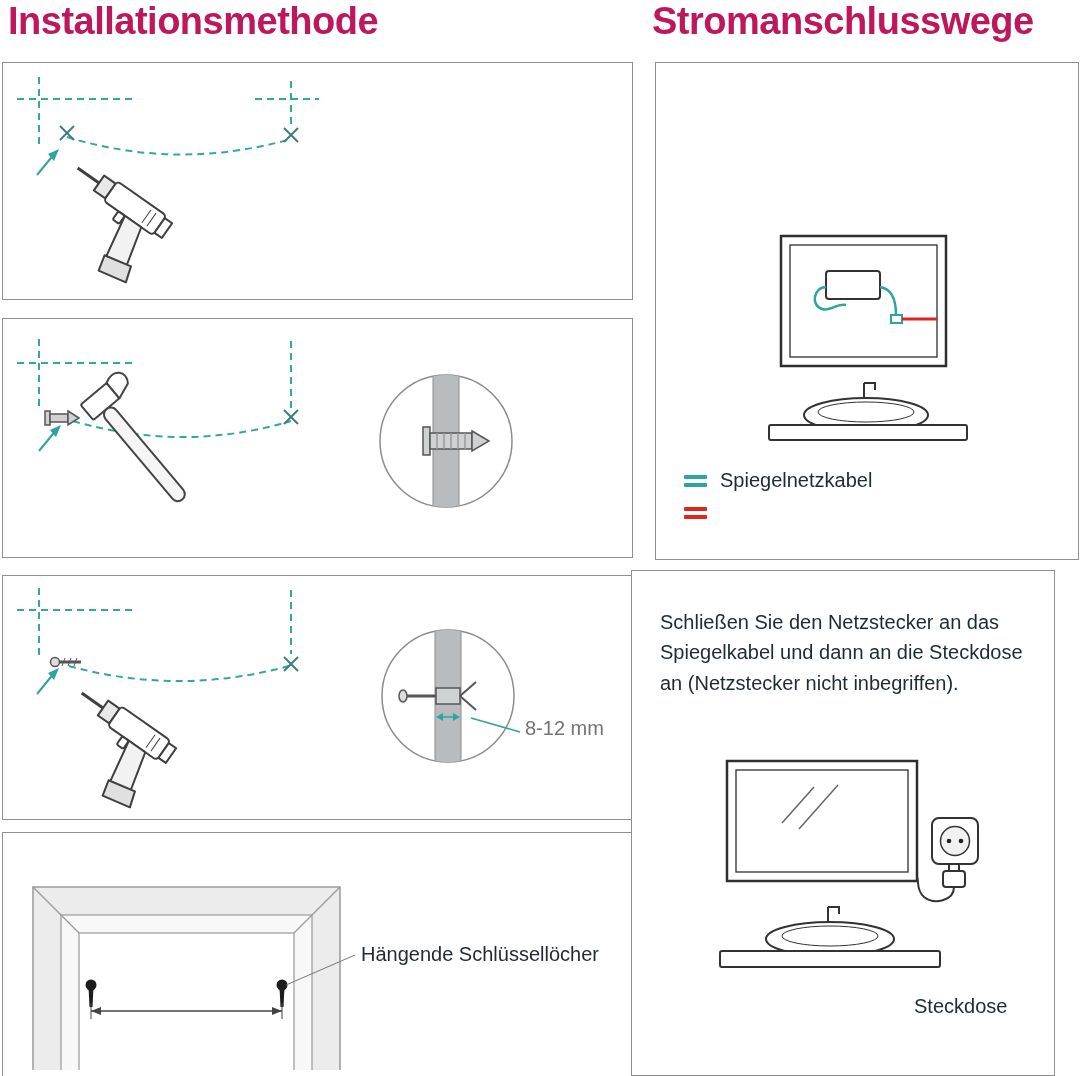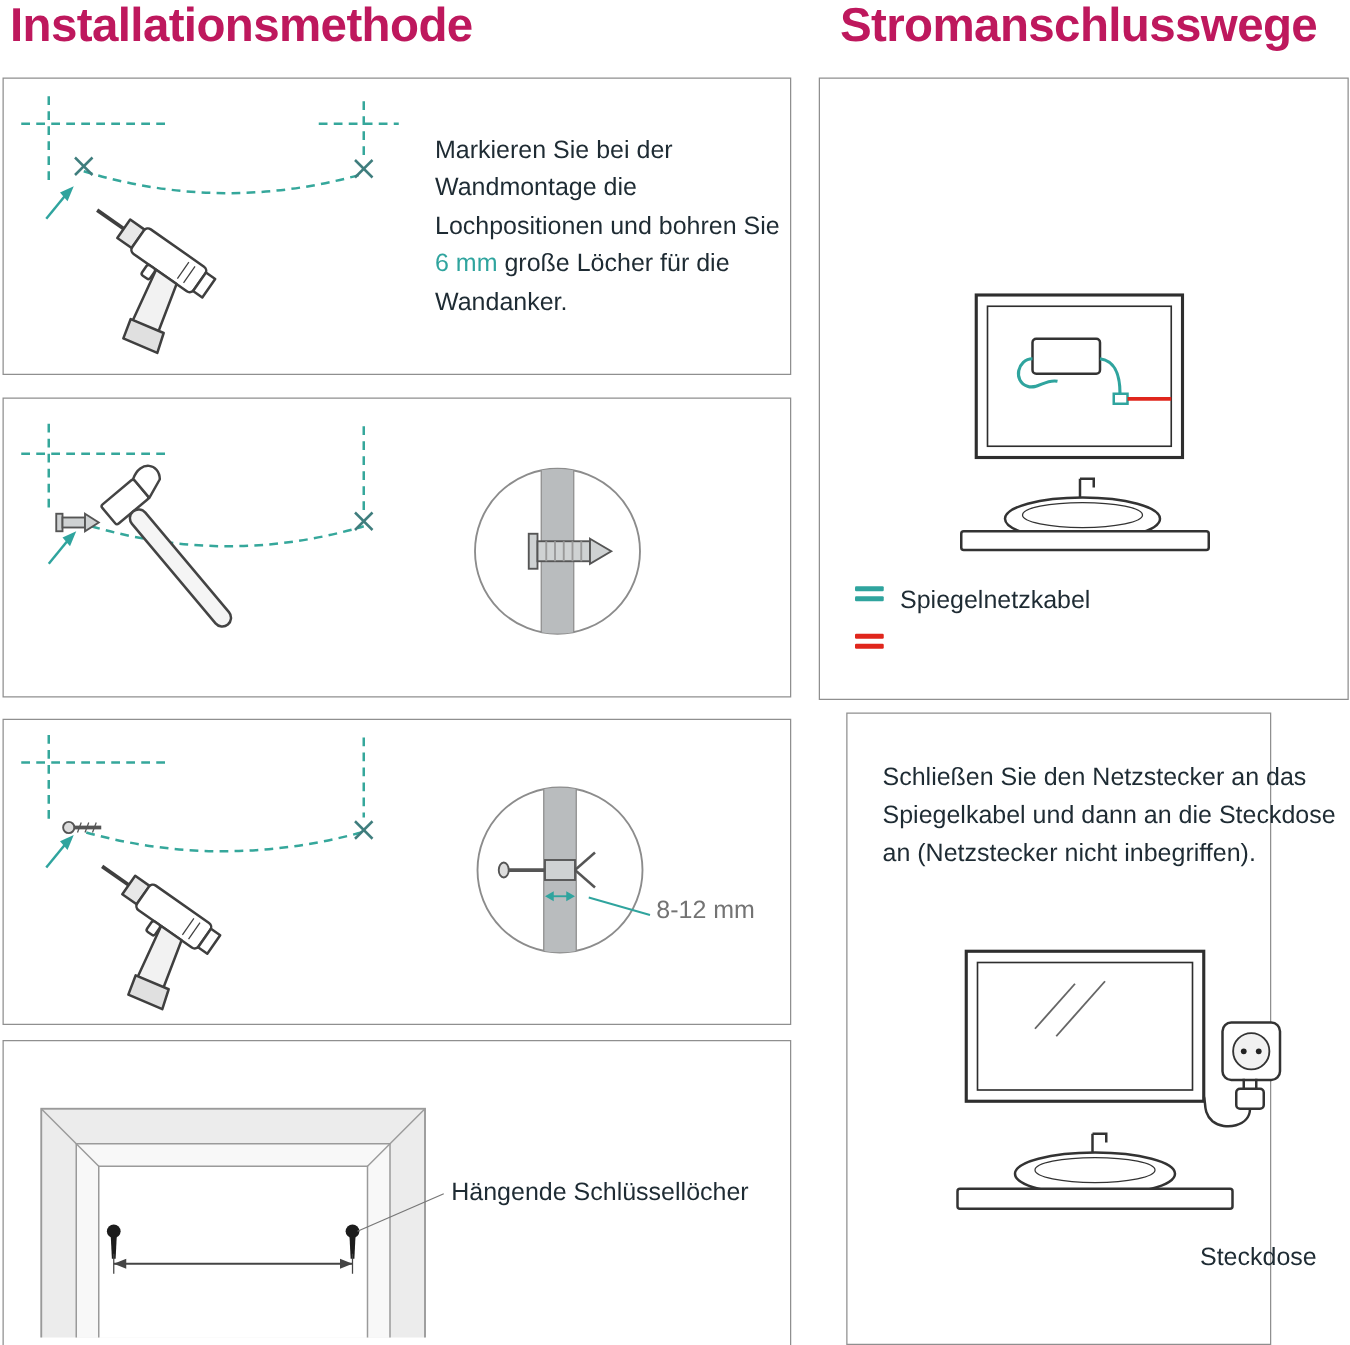--- a/index.html
+++ b/index.html
@@ -5,32 +5,32 @@
   *{box-sizing:border-box;margin:0;padding:0}
   html,body{width:1080px;height:1076px;background:#ffffff;overflow:hidden;
     font-family:"Liberation Sans",sans-serif;color:#1e2b33}
   .heading{position:absolute;top:0;font-size:38px;font-weight:700;color:#be185d;letter-spacing:-0.5px}
   .panel{position:absolute;border:1px solid #8f8f8f;background:#fff}
   .panel svg{position:absolute;left:0;top:0;overflow:visible}
   .para{position:absolute;font-size:20px;line-height:1.52;color:#1e2b33}
   .accent{color:#2fa49e}
   .label{position:absolute;font-size:20px;color:#1e2b33;white-space:nowrap}
   .label.teal{color:#737373}
-  .legend-row{position:absolute;display:flex;gap:13px}
+  .legend-row{position:absolute;display:flex;align-items:center;gap:13px}
   .legend-icon{display:flex;flex-direction:column;gap:4px}
   .legend-icon i{display:block;width:23px;height:4px;border-radius:1px}
   .legend-icon.teal i{background:#2fa49e}
   .legend-icon.red i{background:#e0261c}
   .legend-label{font-size:20px;color:#1e2b33}
 </style>
 </head>
 <body>
 
 <div class="heading" style="left:8px">Installationsmethode</div>
-<div class="heading" style="left:672px">Stromanschlusswege</div>
+<div class="heading" style="left:652px">Stromanschlusswege</div>
 
 <div class="panel" style="left:2px;top:62px;width:631px;height:238px">
   <svg width="340" height="236" viewBox="0 0 340 236">
     <g stroke="#35a79b" stroke-width="2" stroke-dasharray="7 5" fill="none">
       <path d="M36,14 V86"></path>
         <path d="M14,36 H130"></path>
       <path d="M288,18 V62"></path>
         <path d="M252,36 H316"></path>
       <path d="M64,74 Q175,108 288,76"></path>
     </g>
@@ -49,23 +49,20 @@
       <rect x="0" y="-9" width="14" height="18" fill="#e8e8e8"></rect>
       <rect x="14" y="-12" width="60" height="24" rx="4"></rect>
       <rect x="74" y="-9" width="9" height="18"></rect>
       <line x1="58" y1="-8" x2="58" y2="8" stroke-width="1"></line>
       <line x1="64" y1="-8" x2="64" y2="8" stroke-width="1"></line>
       <rect x="32" y="12" width="8" height="10" rx="2"></rect>
       <polygon points="40,12 60,12 70,52 48,56" fill="#f2f2f2"></polygon>
       <polygon points="46,56 74,50 79,66 50,72" fill="#e0e0e0"></polygon>
     </g>
   </svg>
-  <div class="para" style="left:345px;top:42px;width:285px">
-    <span>Markieren Sie bei der Wandmontage die Lochpositionen und bohren Sie </span><span class="accent">6 mm</span><span> große Löcher für die Wandanker.</span>
-  </div>
 </div>
 
 <div class="panel" style="left:2px;top:318px;width:631px;height:240px">
   <svg width="631" height="238" viewBox="0 0 631 238">
     <g stroke="#35a79b" stroke-width="2" stroke-dasharray="7 5" fill="none">
       <path d="M36,20 V92"></path>
         <path d="M14,44 H130"></path>
       <path d="M288,22 V90"></path>
       <path d="M70,102 Q180,134 288,102"></path>
     </g>
@@ -229,21 +226,21 @@
     <span class="legend-label">Spiegelnetzkabel</span>
   </div>
   <div class="legend-row" style="left:28px;top:444px">
     <span class="legend-icon red">
         <i></i>
         <i></i>
       </span>
   </div>
 </div>
 
-<div class="panel" style="left:677px;top:570px;width:340px;height:506px">
+<div class="panel" style="left:631px;top:570px;width:424px;height:506px">
   <div class="para" style="left:28px;top:36px;width:382px">Schließen Sie den Netzstecker an das Spiegelkabel und dann an die Steckdose an (Netzstecker nicht inbegriffen).</div>
   <svg width="424" height="506" viewBox="0 0 424 506">
     <g>
       <rect x="95" y="190" width="190" height="120" fill="#ffffff" stroke="#2e2e2e" stroke-width="2.5"></rect>
       <rect x="104" y="199" width="172" height="102" fill="none" stroke="#2e2e2e" stroke-width="1.3"></rect>
       <line x1="150" y1="252" x2="182" y2="216" stroke="#666" stroke-width="1.5"></line>
       <line x1="167" y1="258" x2="206" y2="214" stroke="#666" stroke-width="1.5"></line>
     </g>
     <g>
       <rect x="300" y="247" width="46" height="46" rx="7" fill="#ffffff" stroke="#333" stroke-width="2"></rect>

